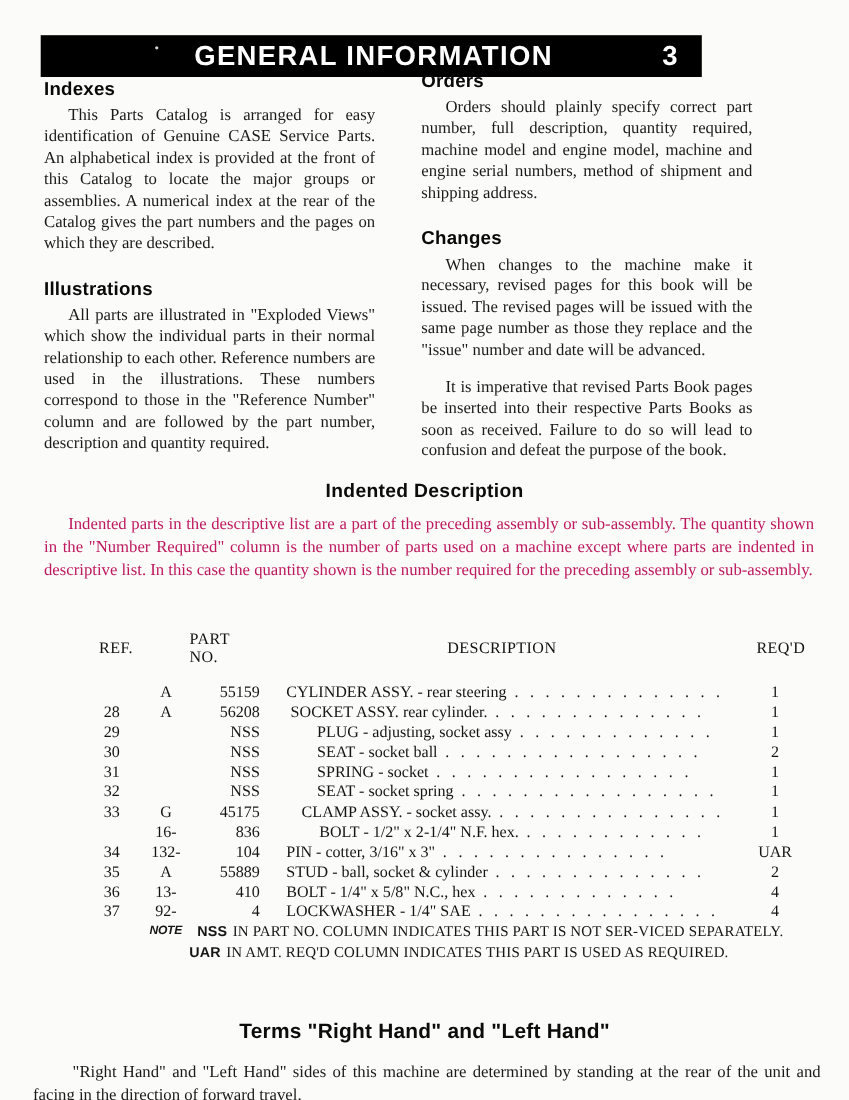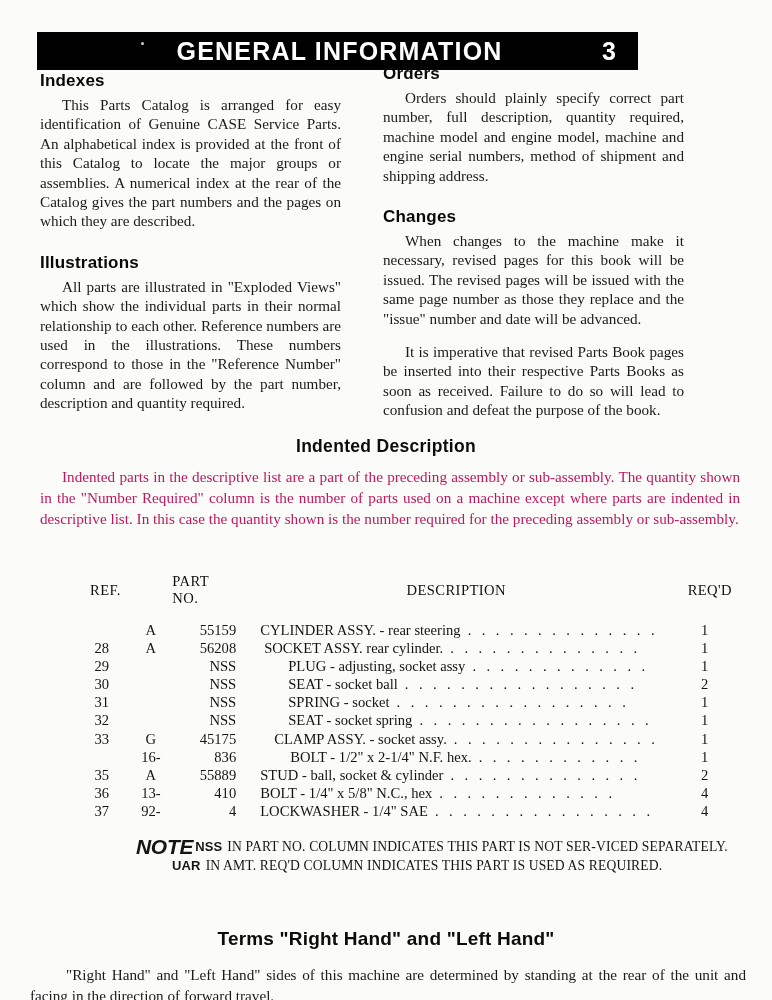--- a/index.html
+++ b/index.html
@@ -175,23 +175,23 @@
   .note-row {
     display: flex;
     align-items: flex-start;
     margin-left: 136px;
     margin-right: 30px;
   }
   .note-word {
     font-family: "Liberation Sans", sans-serif;
     font-weight: bold;
     font-style: italic;
-    font-size: 21px;
+    font-size: 11px;
     letter-spacing: -0.3px;
-    margin-right: 2px;
+    margin-right: 14px;
     flex: 0 0 auto;
     line-height: 17.6px;
   }
   .note-tag {
     font-family: "Liberation Sans", sans-serif;
     font-weight: bold;
     font-size: 13px;
     flex: 0 0 auto;
     margin-right: 5px;
     line-height: 17.6px;
@@ -325,20 +325,27 @@
           <td class="c-req">1</td>
         </tr>
         <tr>
           <td class="c-ref"></td>
           <td class="c-let">16-</td>
           <td class="c-part">836</td>
           <td class="c-desc"><span class="desc-inner" style="margin-left: 30px;"><span>BOLT - 1/2" x 2-1/4" N.F. hex.</span><span class="lead-dots"> . . . . . . . . . . . .</span></span></td>
           <td class="c-req">1</td>
         </tr>
         <tr>
+          <td class="c-ref">34</td>
+          <td class="c-let">132-</td>
+          <td class="c-part">104</td>
+          <td class="c-desc"><span class="desc-inner" style="margin-left: 0px;"><span>PIN - cotter, 3/16" x 3"</span><span class="lead-dots"> . . . . . . . . . . . . . . .</span></span></td>
+          <td class="c-req">UAR</td>
+        </tr>
+        <tr>
           <td class="c-ref">35</td>
           <td class="c-let">A</td>
           <td class="c-part">55889</td>
           <td class="c-desc"><span class="desc-inner" style="margin-left: 0px;"><span>STUD - ball, socket &amp; cylinder</span><span class="lead-dots"> . . . . . . . . . . . . . .</span></span></td>
           <td class="c-req">2</td>
         </tr>
         <tr>
           <td class="c-ref">36</td>
           <td class="c-let">13-</td>
           <td class="c-part">410</td>

